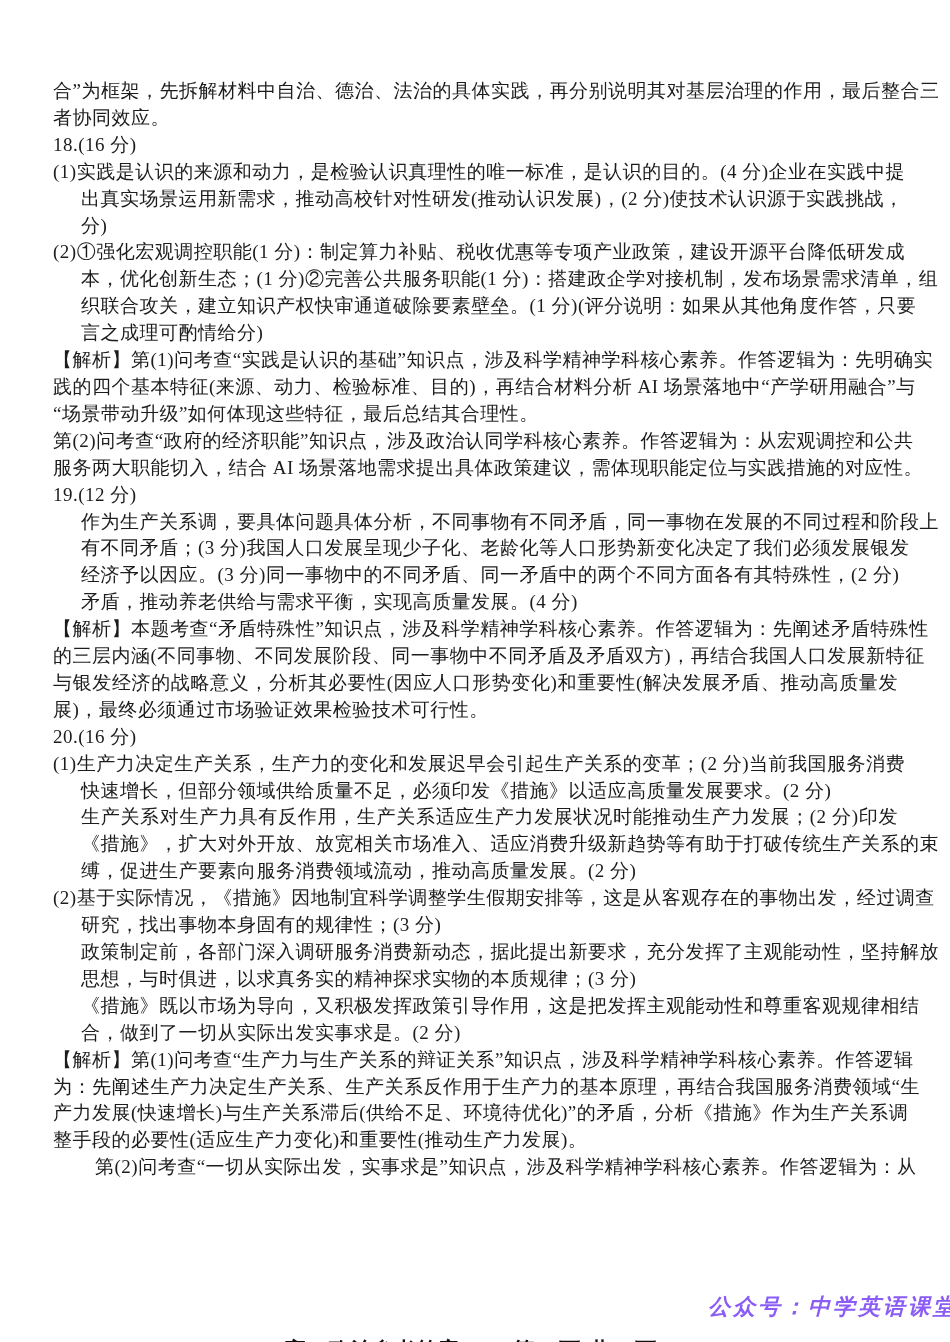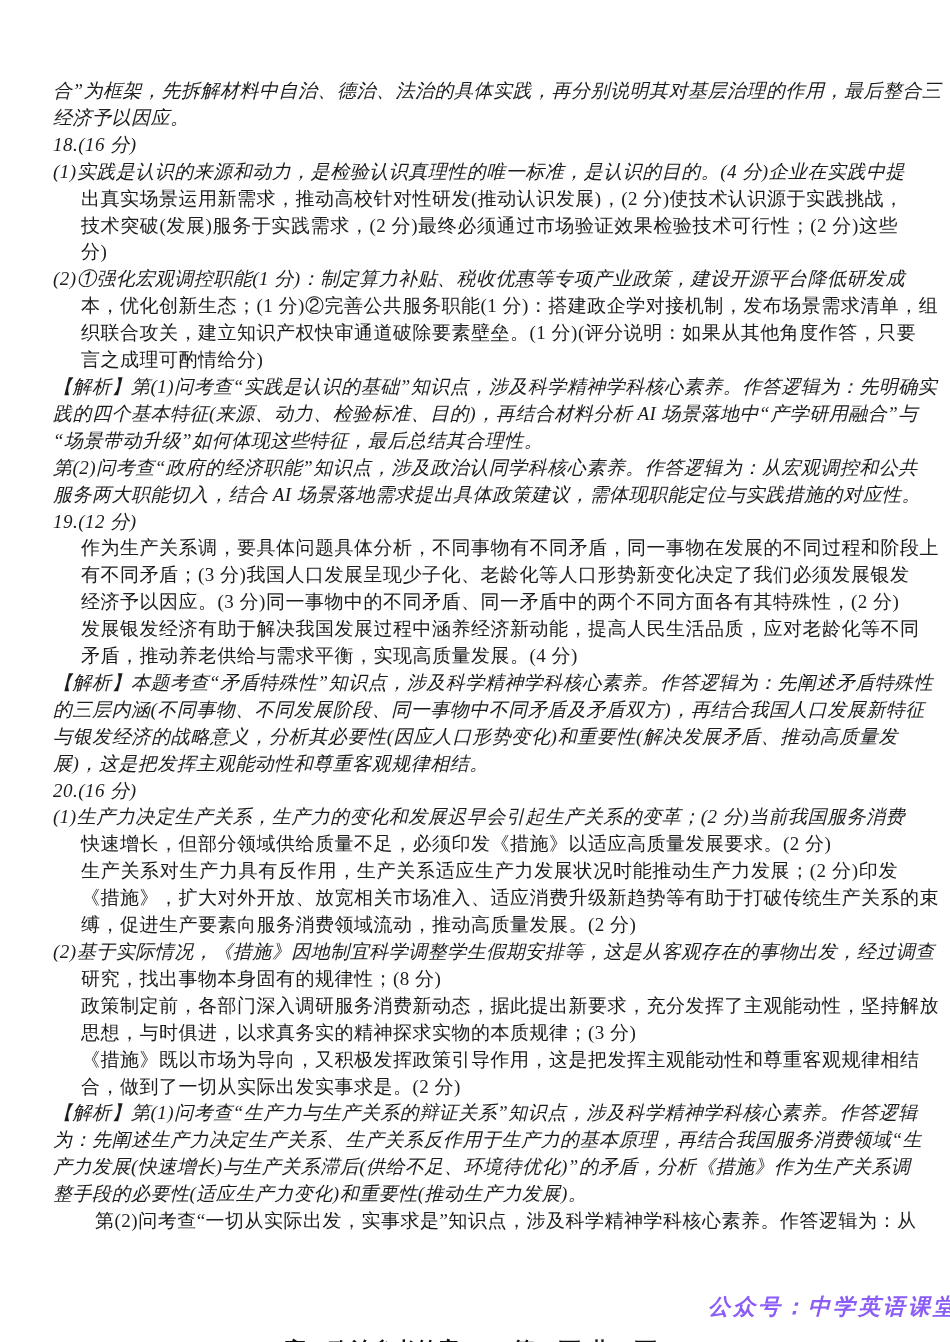--- a/index.html
+++ b/index.html
@@ -30,21 +30,21 @@
     font-size: 19px;
     line-height: 26.9px;
     white-space: nowrap;
     text-align: justify;
     text-align-last: left;
     letter-spacing: 0.5px;
   }
   .line.full {
     text-align-last: justify;
   }
-  .m0 { padding-left: 0; font-style: italic; }
+  .m0 { padding-left: 0; }
   .m1 { padding-left: 28px; }
   .m2 { padding-left: 42px; }
   .footer {
     position: absolute;
     top: 1336px;
     left: 0;
     width: 950px;
     text-align: center;
     font-weight: bold;
     font-size: 21px;
@@ -65,53 +65,51 @@
     white-space: nowrap;
   }
 </style>
 </head>
 <body>
 
 <div class="page">
 
   <div class="doc">
       <div class="line m0 full">合”为框架，先拆解材料中自治、德治、法治的具体实践，再分别说明其对基层治理的作用，最后整合三</div>
-      <div class="line m0">经济予以因应。</div>
+      <div class="line m0">者协同效应。</div>
       <div class="line m0">18.(16 分)</div>
       <div class="line m0 full">(1)实践是认识的来源和动力，是检验认识真理性的唯一标准，是认识的目的。(4 分)企业在实践中提</div>
       <div class="line m1 full">出真实场景运用新需求，推动高校针对性研发(推动认识发展)，(2 分)使技术认识源于实践挑战，</div>
-      <div class="line m1 full">技术突破(发展)服务于实践需求，(2 分)最终必须通过市场验证效果检验技术可行性；(2 分)这些</div>
       <div class="line m1">分)</div>
       <div class="line m0 full">(2)①强化宏观调控职能(1 分)：制定算力补贴、税收优惠等专项产业政策，建设开源平台降低研发成</div>
       <div class="line m1 full">本，优化创新生态；(1 分)②完善公共服务职能(1 分)：搭建政企学对接机制，发布场景需求清单，组</div>
       <div class="line m1 full">织联合攻关，建立知识产权快审通道破除要素壁垒。(1 分)(评分说明：如果从其他角度作答，只要</div>
       <div class="line m1">言之成理可酌情给分)</div>
       <div class="line m0 full">【解析】第(1)问考查“实践是认识的基础”知识点，涉及科学精神学科核心素养。作答逻辑为：先明确实</div>
       <div class="line m0 full">践的四个基本特征(来源、动力、检验标准、目的)，再结合材料分析 AI 场景落地中“产学研用融合”与</div>
       <div class="line m0">“场景带动升级”如何体现这些特征，最后总结其合理性。</div>
       <div class="line m0 full">第(2)问考查“政府的经济职能”知识点，涉及政治认同学科核心素养。作答逻辑为：从宏观调控和公共</div>
       <div class="line m0 full">服务两大职能切入，结合 AI 场景落地需求提出具体政策建议，需体现职能定位与实践措施的对应性。</div>
       <div class="line m0">19.(12 分)</div>
       <div class="line m1 full">作为生产关系调，要具体问题具体分析，不同事物有不同矛盾，同一事物在发展的不同过程和阶段上</div>
       <div class="line m1 full">有不同矛盾；(3 分)我国人口发展呈现少子化、老龄化等人口形势新变化决定了我们必须发展银发</div>
       <div class="line m1 full">经济予以因应。(3 分)同一事物中的不同矛盾、同一矛盾中的两个不同方面各有其特殊性，(2 分)</div>
-      <div class="line m1 full">发展银发经济有助于解决我国发展过程中涵养经济新动能，提高人民生活品质，应对老龄化等不同</div>
       <div class="line m1">矛盾，推动养老供给与需求平衡，实现高质量发展。(4 分)</div>
       <div class="line m0 full">【解析】本题考查“矛盾特殊性”知识点，涉及科学精神学科核心素养。作答逻辑为：先阐述矛盾特殊性</div>
       <div class="line m0 full">的三层内涵(不同事物、不同发展阶段、同一事物中不同矛盾及矛盾双方)，再结合我国人口发展新特征</div>
       <div class="line m0 full">与银发经济的战略意义，分析其必要性(因应人口形势变化)和重要性(解决发展矛盾、推动高质量发</div>
-      <div class="line m0">展)，这是把发挥主观能动性和尊重客观规律相结。</div>
+      <div class="line m0">展)，最终必须通过市场验证效果检验技术可行性。</div>
       <div class="line m0">20.(16 分)</div>
       <div class="line m0 full">(1)生产力决定生产关系，生产力的变化和发展迟早会引起生产关系的变革；(2 分)当前我国服务消费</div>
       <div class="line m1">快速增长，但部分领域供给质量不足，必须印发《措施》以适应高质量发展要求。(2 分)</div>
       <div class="line m1 full">生产关系对生产力具有反作用，生产关系适应生产力发展状况时能推动生产力发展；(2 分)印发</div>
       <div class="line m1 full">《措施》，扩大对外开放、放宽相关市场准入、适应消费升级新趋势等有助于打破传统生产关系的束</div>
       <div class="line m1">缚，促进生产要素向服务消费领域流动，推动高质量发展。(2 分)</div>
       <div class="line m0 full">(2)基于实际情况，《措施》因地制宜科学调整学生假期安排等，这是从客观存在的事物出发，经过调查</div>
-      <div class="line m1">研究，找出事物本身固有的规律性；(8 分)</div>
+      <div class="line m1">研究，找出事物本身固有的规律性；(3 分)</div>
       <div class="line m1 full">政策制定前，各部门深入调研服务消费新动态，据此提出新要求，充分发挥了主观能动性，坚持解放</div>
       <div class="line m1">思想，与时俱进，以求真务实的精神探求实物的本质规律；(3 分)</div>
       <div class="line m1 full">《措施》既以市场为导向，又积极发挥政策引导作用，这是把发挥主观能动性和尊重客观规律相结</div>
       <div class="line m1">合，做到了一切从实际出发实事求是。(2 分)</div>
       <div class="line m0 full">【解析】第(1)问考查“生产力与生产关系的辩证关系”知识点，涉及科学精神学科核心素养。作答逻辑</div>
       <div class="line m0 full">为：先阐述生产力决定生产关系、生产关系反作用于生产力的基本原理，再结合我国服务消费领域“生</div>
       <div class="line m0 full">产力发展(快速增长)与生产关系滞后(供给不足、环境待优化)”的矛盾，分析《措施》作为生产关系调</div>
       <div class="line m0">整手段的必要性(适应生产力变化)和重要性(推动生产力发展)。</div>
       <div class="line m2 full">第(2)问考查“一切从实际出发，实事求是”知识点，涉及科学精神学科核心素养。作答逻辑为：从</div>
     </div>

